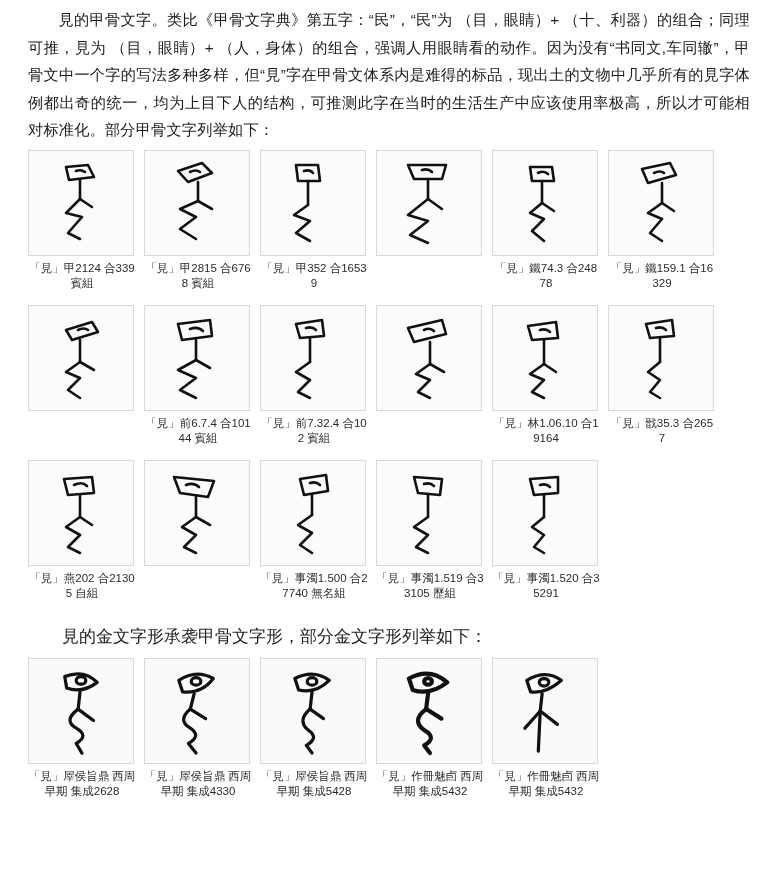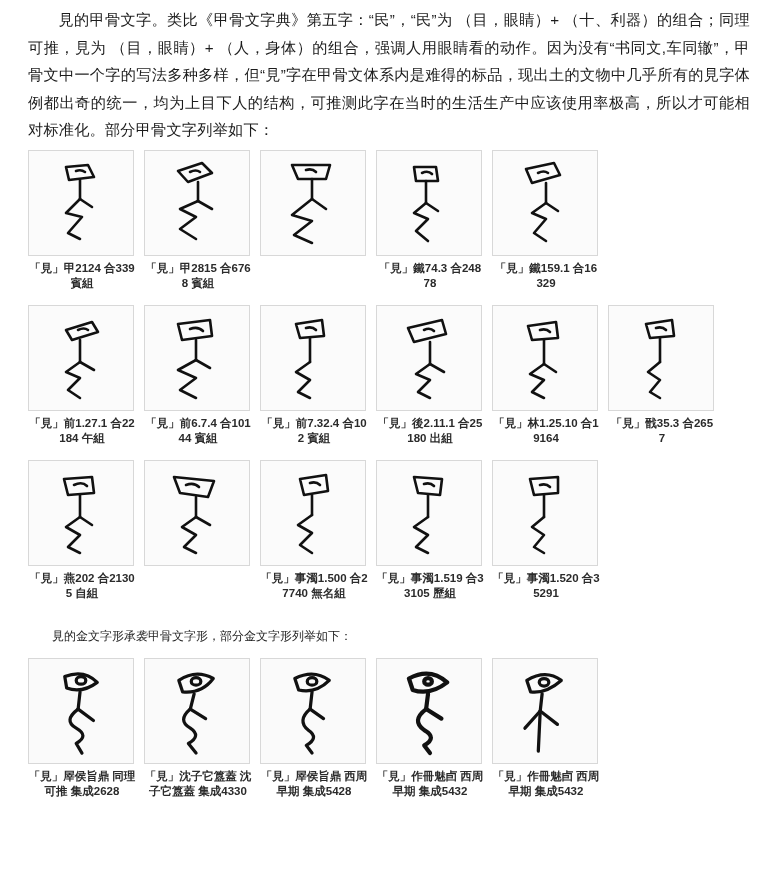--- a/index.html
+++ b/index.html
@@ -25,33 +25,32 @@
     font-size: 15.2px;
     line-height: 27.5px;
     text-align: justify;
     text-justify: inter-ideograph;
     text-indent: 2em;
     margin: 0 0 6px 0;
     letter-spacing: 0.2px;
     color: #1c1c1c;
   }
   .para-2 {
-    font-size: 12px;
+    font-size: 17px;
     line-height: 27.5px;
     text-indent: 2em;
     margin: 18px 0 8px 0;
     color: #1c1c1c;
   }
 
   .grid {
     display: flex;
     flex-wrap: wrap;
     gap: 0px 8px;
     justify-content: flex-start;
-    font-weight: bold;
   }
   .cell {
     width: 108px;
     margin-bottom: 4px;
   }
   .glyph-box {
     width: 106px;
     height: 106px;
     border: 1px solid #d8d8d8;
     background: #fbfbfb;
@@ -115,20 +114,33 @@
           <path d="M38 17 q6 -3 10 0"></path>
           <path d="M46 27 L46 46"></path>
           <path d="M46 46 L28 54 L44 62 L28 74 L44 84"></path>
           <path d="M46 46 L60 54"></path>
         </g>
           </svg>
       </div>
       <div class="caption">「見」甲2815 合6768 賓組</div>
     </div>
 
+    <div class="cell">
+      <div class="glyph-box">
+        <svg viewBox="0 0 90 96">
+            <g fill="none" stroke="#111" stroke-width="2.6" stroke-linecap="round" stroke-linejoin="round">
+          <path d="M28 10 L50 10 L52 26 L30 26 Z"></path>
+          <path d="M36 16 q6 -2 9 2"></path>
+          <path d="M40 26 L40 50"></path>
+          <path d="M40 50 L26 60 L42 66 L28 78 L42 86"></path>
+        </g>
+          </svg>
+      </div>
+      <div class="caption">「見」甲352 合16539</div>
+    </div>
 
     <div class="cell">
       <div class="glyph-box">
         <svg viewBox="0 0 90 96">
             <g fill="none" stroke="#111" stroke-width="2.6" stroke-linecap="round" stroke-linejoin="round">
           <path d="M24 10 L62 10 L58 24 L30 24 Z"></path>
           <path d="M38 15 q6 -2 10 2"></path>
           <path d="M44 24 L44 44"></path>
           <path d="M44 44 L24 60 L44 66 L26 80 L44 88"></path>
           <path d="M44 44 L58 54"></path>
@@ -174,21 +186,20 @@
         <svg viewBox="0 0 90 96">
             <g fill="none" stroke="#111" stroke-width="2.6" stroke-linecap="round" stroke-linejoin="round">
           <path d="M30 20 L56 12 L62 22 L36 30 Z"></path>
           <path d="M42 20 q6 -3 10 0"></path>
           <path d="M44 30 L44 52"></path>
           <path d="M44 52 L30 62 L44 68 L32 80 L44 88"></path>
           <path d="M44 52 L58 60"></path>
         </g>
           </svg>
       </div>
-      <div class="caption">「見」前1.27.1 合22184 午組</div>
     </div>
 
     <div class="cell">
       <div class="glyph-box">
         <svg viewBox="0 0 90 96">
             <g fill="none" stroke="#111" stroke-width="2.6" stroke-linecap="round" stroke-linejoin="round">
           <path d="M26 14 L58 10 L60 26 L30 30 Z"></path>
           <path d="M38 19 q8 -3 13 2"></path>
           <path d="M44 30 L44 50"></path>
           <path d="M44 50 L26 60 L44 68 L28 80 L44 88"></path>
@@ -218,36 +229,35 @@
         <svg viewBox="0 0 90 96">
             <g fill="none" stroke="#111" stroke-width="2.6" stroke-linecap="round" stroke-linejoin="round">
           <path d="M24 18 L58 10 L62 24 L30 32 Z"></path>
           <path d="M40 20 q6 -3 10 1"></path>
           <path d="M46 32 L46 54"></path>
           <path d="M46 54 L32 64 L46 70 L34 82 L46 88"></path>
           <path d="M46 54 L60 62"></path>
         </g>
           </svg>
       </div>
-      <div class="caption">「見」後2.11.1 合25180 出組</div>
     </div>
 
     <div class="cell">
       <div class="glyph-box">
         <svg viewBox="0 0 90 96">
             <g fill="none" stroke="#111" stroke-width="2.6" stroke-linecap="round" stroke-linejoin="round">
           <path d="M28 16 L56 12 L58 28 L32 30 Z"></path>
           <path d="M40 20 q6 -2 10 2"></path>
           <path d="M44 30 L44 54"></path>
           <path d="M44 54 L30 64 L44 70 L32 82 L44 88"></path>
           <path d="M44 54 L56 62"></path>
         </g>
           </svg>
       </div>
-      <div class="caption">「見」林1.25.10 合19164</div>
+      <div class="caption">「見」林1.06.10 合19164</div>
     </div>
 
     <div class="cell">
       <div class="glyph-box">
         <svg viewBox="0 0 90 96">
             <g fill="none" stroke="#111" stroke-width="2.6" stroke-linecap="round" stroke-linejoin="round">
           <path d="M30 14 L56 10 L58 26 L34 28 Z"></path>
           <path d="M40 18 q6 -2 10 2"></path>
           <path d="M44 28 L44 52"></path>
           <path d="M44 52 L32 62 L44 70 L34 82 L44 88"></path>
@@ -343,36 +353,36 @@
         <svg viewBox="0 0 90 96">
             <g fill="none" stroke="#111" stroke-width="3.4" stroke-linecap="round" stroke-linejoin="round">
           <path d="M28 12 Q48 4 62 18 Q46 30 30 24 Z"></path>
           <ellipse cx="45" cy="16" rx="5" ry="4"></ellipse>
           <path d="M44 28 L42 46"></path>
           <path d="M42 46 Q26 58 40 66 Q54 74 40 82 L46 92"></path>
           <path d="M42 46 L58 58"></path>
         </g>
           </svg>
       </div>
-      <div class="caption">「見」屖侯旨鼎 同理可推 集成2628</div>
+      <div class="caption">「見」屖侯旨鼎 西周早期 集成2628</div>
     </div>
 
     <div class="cell">
       <div class="glyph-box bronze-box">
         <svg viewBox="0 0 90 96">
             <g fill="none" stroke="#111" stroke-width="3.4" stroke-linecap="round" stroke-linejoin="round">
           <path d="M26 16 Q44 4 62 14 Q50 30 30 28 Z"></path>
           <ellipse cx="44" cy="17" rx="5" ry="4"></ellipse>
           <path d="M42 30 L38 46"></path>
           <path d="M38 46 Q24 58 38 66 Q50 74 36 82 L44 92"></path>
           <path d="M38 46 L54 56"></path>
         </g>
           </svg>
       </div>
-      <div class="caption">「見」沈子它簋蓋 沈子它簋蓋 集成4330</div>
+      <div class="caption">「見」屖侯旨鼎 西周早期 集成4330</div>
     </div>
 
     <div class="cell">
       <div class="glyph-box bronze-box">
         <svg viewBox="0 0 90 96">
             <g fill="none" stroke="#111" stroke-width="3.4" stroke-linecap="round" stroke-linejoin="round">
           <path d="M26 14 Q46 4 62 16 Q48 30 30 26 Z"></path>
           <ellipse cx="44" cy="17" rx="5" ry="4"></ellipse>
           <path d="M44 28 L42 46"></path>
           <path d="M42 46 Q28 58 40 68 Q52 76 38 84 L44 92"></path>

